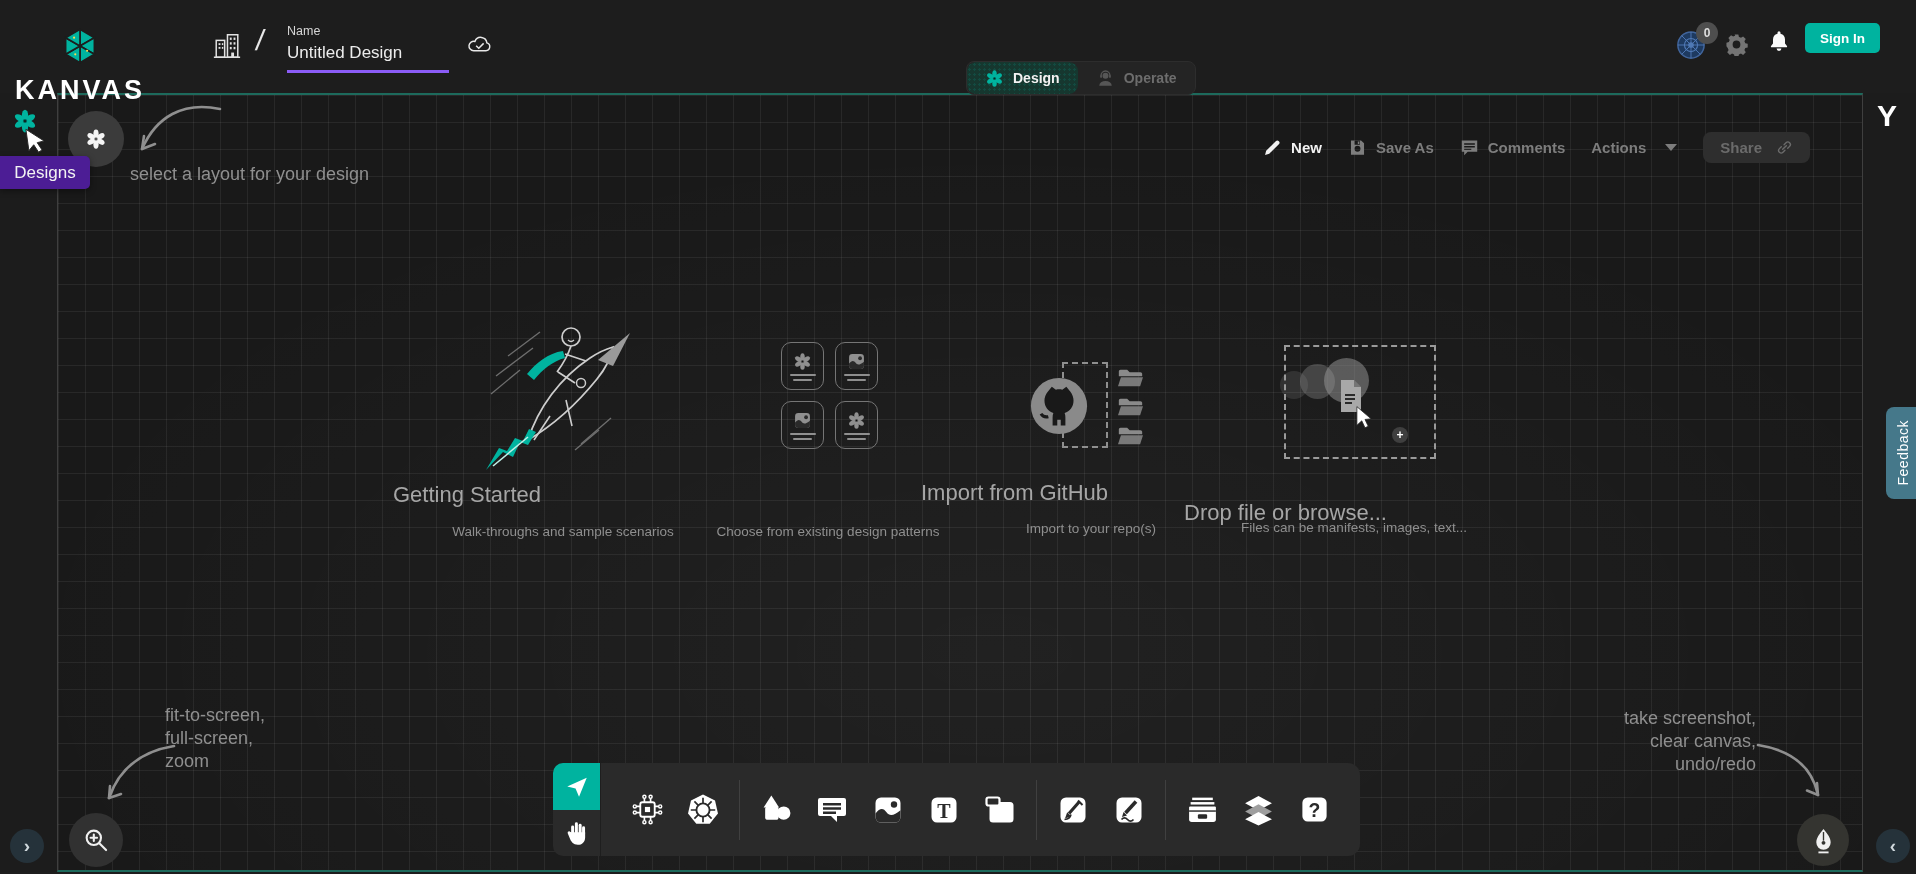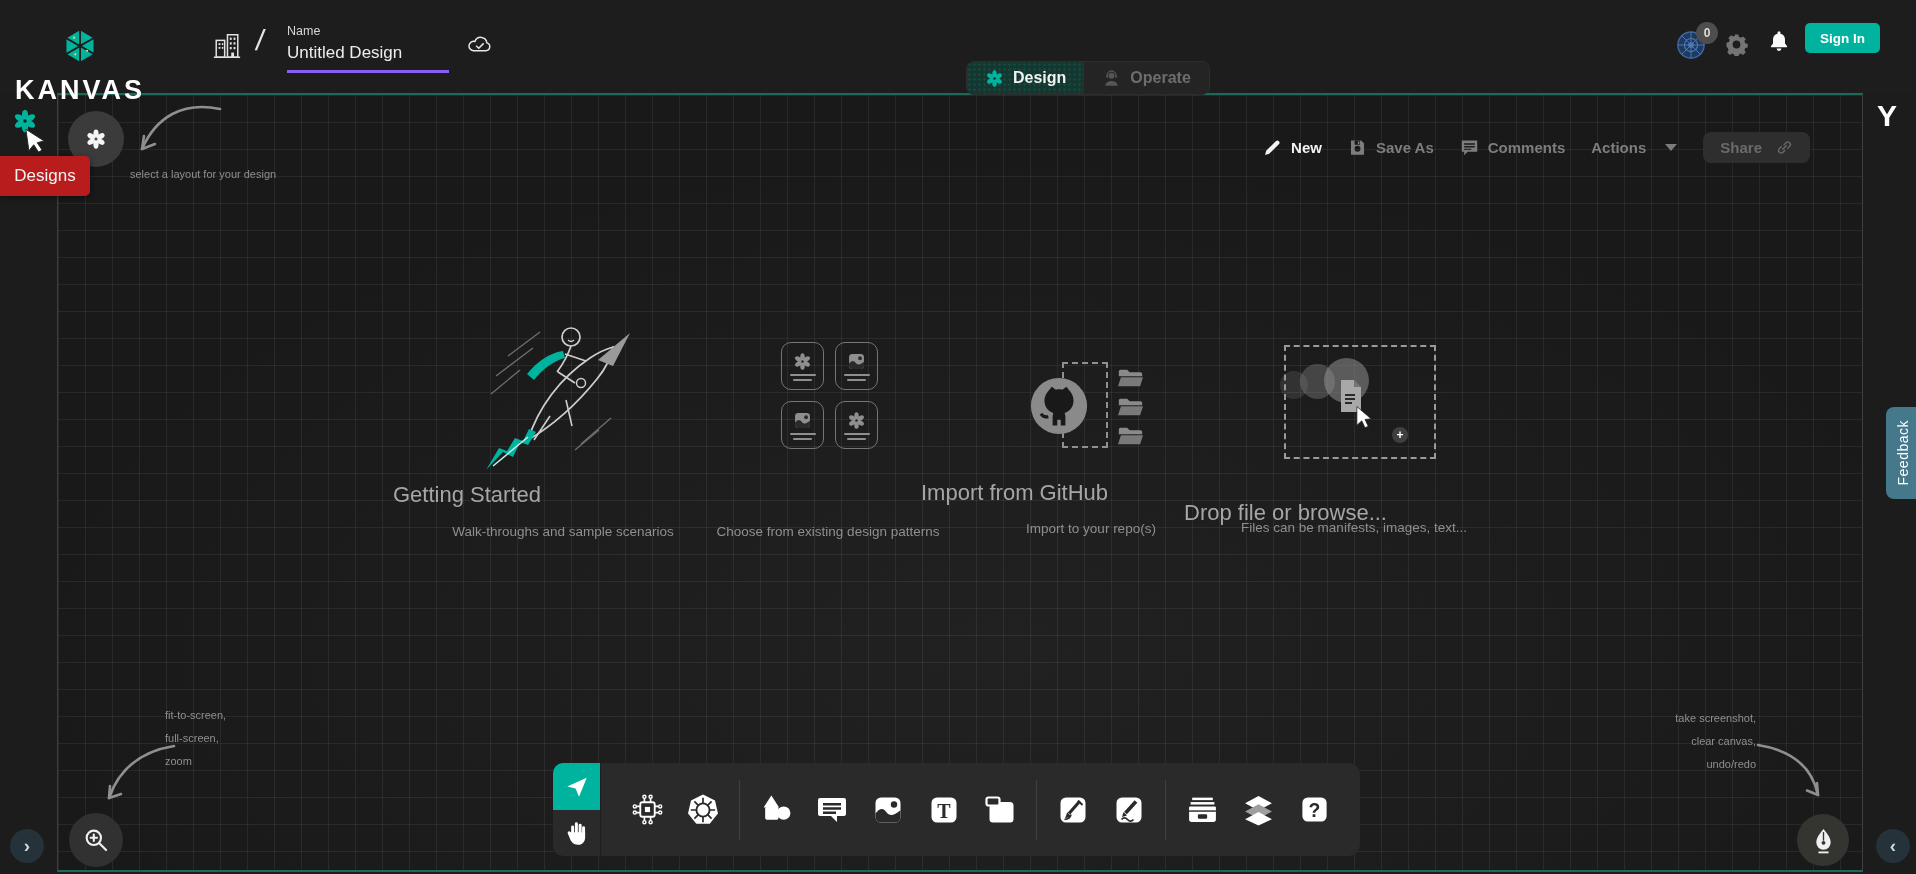--- a/index.html
+++ b/index.html
@@ -11,21 +11,21 @@
   .logo-wrap { position:absolute; left:15px; top:27px; display:flex; align-items:center; gap:10px;flex-direction:column; }
   .brand { color:#fff; font-size:27px; font-weight:bold; letter-spacing:3px; }
   .building { position:absolute; left:212px; top:31px; color:#e2e2e2; }
   .slash { position:absolute; left:256px; top:24px; color:#e8e8e8; font-size:29px; font-weight:300; transform:skewX(-8deg); }
   .name-group { position:absolute; left:287px; top:24px; width:162px; }
   .name-label { color:#d6d6d6; font-size:12.5px; margin-bottom:5px; }
   .name-input { width:162px; background:transparent; border:none; border-bottom:3px solid #8b5cf6; color:#ececec; font-size:17px; padding:0 0 7px 0; font-family:"Liberation Sans",sans-serif; }
   .cloud { position:absolute; left:464px; top:32px; color:#e8e8e8; }
 
   .tabs { position:absolute; left:966px; top:61px; height:34px; display:flex; border-radius:8px; overflow:hidden; background:#242424; border:1px solid #2d2d2d; }
-  .tab { display:flex; align-items:center; gap:9px; padding:0 18px; font-size:16px; font-weight:bold; cursor:default; }
+  .tab { display:flex; align-items:center; gap:9px; padding:0 18px; font-size:14px; font-weight:bold; cursor:default;border-radius:9px; }
   .tab-design { background-color:#16372f; background-image:radial-gradient(rgba(0,179,159,0.16) 1px, transparent 1.3px); background-size:5px 5px; color:#f2f2f2; }
   .tab-operate { color:#6d6d6d; }
   .mandala { position:absolute; left:1676px; top:30px; }
   .badge { position:absolute; left:1696px; top:22px; width:22px; height:22px; border-radius:50%; background:#4e4e4e; color:#dedede; font-size:12px; font-weight:bold; display:flex; align-items:center; justify-content:center; }
   .gear { position:absolute; left:1725px; top:33px; color:#747474; }
   .bell { position:absolute; left:1767px; top:29px; color:#fafafa; }
   .signin { position:absolute; left:1805px; top:23px; width:75px; height:30px; background:#00B39F; border:none; border-radius:5px; color:#fff; font-size:13.5px; font-weight:bold; cursor:pointer; font-family:"Liberation Sans",sans-serif; }
 
   
   #canvas { position:absolute; left:57px; top:93px; width:1806px; height:779px; background-color:#191919;
@@ -36,24 +36,24 @@
     background-size:auto, 27px 27px, 27px 27px;
     border-top:2px solid #1d6a5c; border-bottom:2px solid #1d6a5c;
     border-left:1px solid #3f3f3f; border-right:1px solid #3f3f3f; z-index:1; }
 
   .rail { position:absolute; top:93px; width:57px; height:779px; background:#1c1c1c; z-index:5; }
   #rail-left { left:0; } #rail-right { left:1863px; width:53px; }
 
   
   .designs-icon { position:absolute; left:12px; top:108px; color:#00B39F; z-index:12; }
   .hand-cursor { position:absolute; left:22px; top:126px; z-index:13; transform:rotate(-8deg); }
-  .tooltip { position:absolute; left:0; top:156px; width:90px; height:40px; background:#b91c1c; border-radius:0 5px 5px 0; color:#f2f2f2; font-size:17px; display:flex; align-items:center; justify-content:center; z-index:12; box-shadow:0 2px 6px rgba(0,0,0,.4); }
+  .tooltip { position:absolute; left:0; top:156px; width:90px; height:33px; background:#4c1d95; border-radius:0 5px 5px 0; color:#f2f2f2; font-size:17px; display:flex; align-items:center; justify-content:center; z-index:12; box-shadow:0 2px 6px rgba(0,0,0,.4); }
   .layout-btn { position:absolute; left:68px; top:111px; width:56px; height:56px; border-radius:50%; background:#3b3b3b; display:flex; align-items:center; justify-content:center; color:#f5f5f5; z-index:8; cursor:pointer; border:none; }
   .hint-arrow { position:absolute; z-index:8; color:#8f8f8f; }
-  .hint-text { position:absolute; color:#8f8f8f; font-size:11px; z-index:8; line-height:23px; }
+  .hint-text { position:absolute; color:#8f8f8f; font-size:18px; z-index:8; line-height:23px; }
   #layout-hint { left:130px; top:163px; }
   #zoom-hint { left:165px; top:704px; }
   #shot-hint { right:160px; top:707px; text-align:right; }
 
   
   .action-bar { position:absolute; top:130px; right:106px; height:34px; display:flex; align-items:center; gap:26px; z-index:8; font-size:15px; font-weight:bold; }
   .ab-item { display:flex; align-items:center; gap:9px; color:#7d7d7d; cursor:pointer; }
   .ab-item.active { color:#f2f2f2; }
   .caret { width:0; height:0; border-left:6px solid transparent; border-right:6px solid transparent; border-top:7px solid #7d7d7d; margin-left:10px; }
   .share-pill { display:flex; align-items:center; gap:14px; background:#2e2e2e; border-radius:8px; padding:7px 17px; color:#6b6b6b; cursor:default; }

